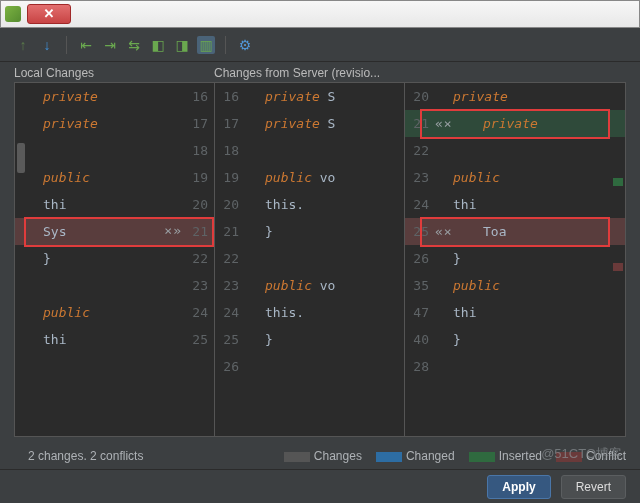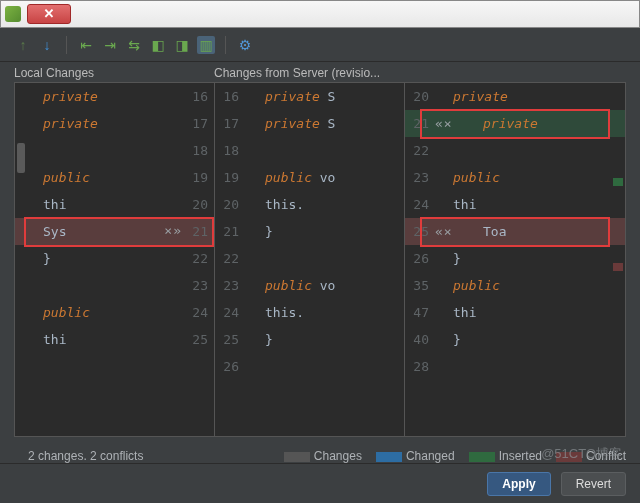--- a/index.html
+++ b/index.html
@@ -130,21 +130,21 @@
     color: #aeb2b6;
   }
   .legend .status { margin-right: auto; }
   .swatch { width: 26px; height: 10px; display: inline-block; vertical-align: middle; margin-right: 4px; }
   .sw-del { background: #555; }
   .sw-chg { background: #2d6da3; }
   .sw-ins { background: #2f6a3f; }
   .sw-con { background: #6a3a3a; }
 
   .footer {
-    position: absolute; left: 0; right: 0; bottom: 0; height: 40px;
+    position: absolute; left: 0; right: 0; bottom: 0; height: 34px;
     display: flex; align-items: center; justify-content: flex-end; gap: 10px;
     padding: 0 14px;
     border-top: 1px solid #2b2b2b;
   }
   .btn {
     height: 24px; padding: 0 14px;
     background: #4b4e50; border: 1px solid #5b5e60; color: #ddd;
     border-radius: 3px; font-size: 12px;
   }
   .btn.primary {

